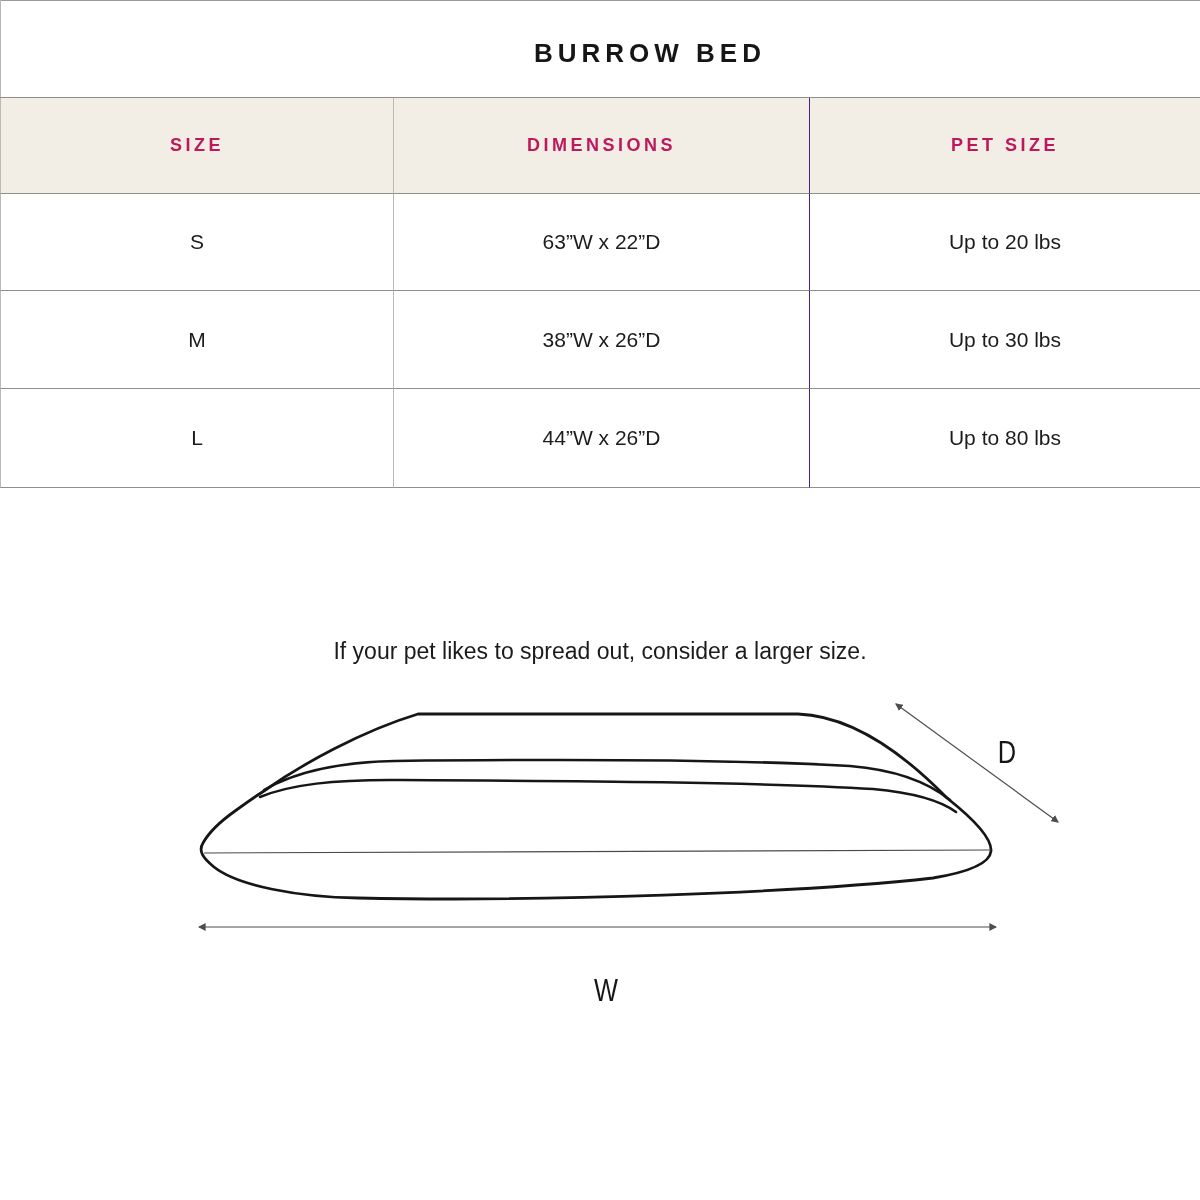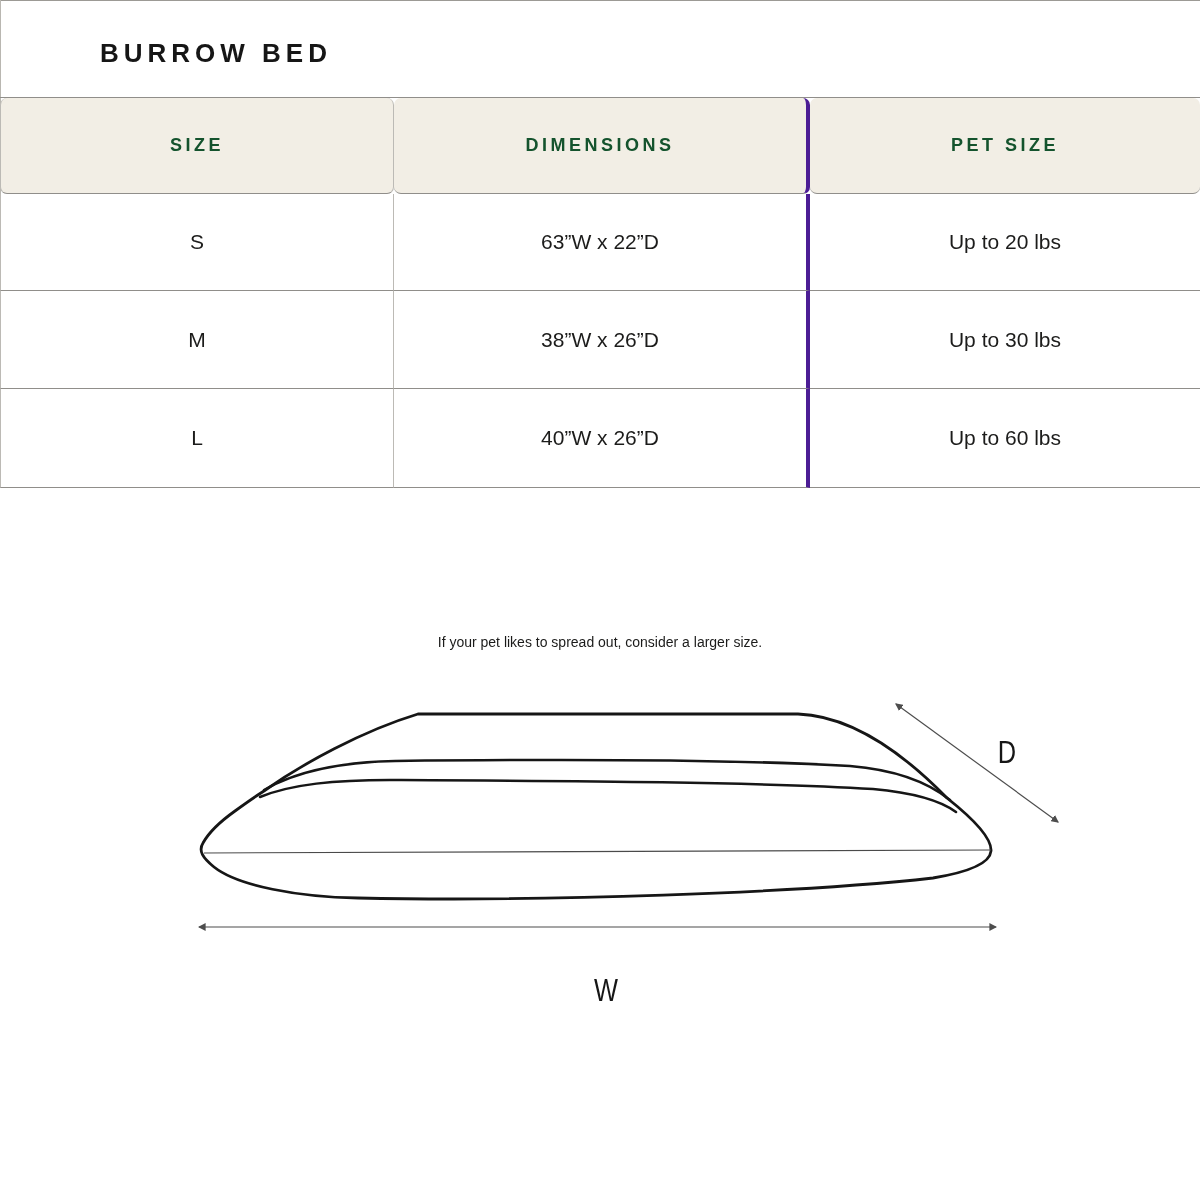--- a/index.html
+++ b/index.html
@@ -15,51 +15,50 @@
     position:absolute;left:0;top:0;width:1200px;height:0;
     border-top:1px solid #9c9a95;
   }
   .left-edge{
     position:absolute;left:0;top:0;height:487px;width:0;
     border-left:1px solid #b9b7b1;
   }
   .title-block{
     position:absolute;left:0;top:1px;width:1200px;height:100px;
     display:flex;align-items:center;
-    padding-left:100px;box-sizing:border-box;
+    padding-left:100px;box-sizing:border-box;justify-content:center;
   }
   .title{
     font-size:26px;font-weight:700;letter-spacing:5px;
     color:#161616;padding-top:4px;
   }
   .size-table{
     position:absolute;left:0;top:97px;width:1200px;height:390px;
     display:grid;
     grid-template-columns:394px 416px 390px;
     grid-template-rows:96px 97px 98px 99px;
     border-top:1px solid #908e8a;
     box-sizing:border-box;
   }
   .cell{
     display:flex;align-items:center;justify-content:center;
     border-bottom:1px solid #908e8a;
     box-sizing:border-box;
     font-size:21px;
   }
   .cell.c1{border-left:1px solid #bcbab5;border-right:1px solid #bcbab5;}
-  .cell.c2{border-right:4px solid #4c1d95;}
+  .cell.c2{border-right:1px solid #4c1d95;}
   .cell.head{
     background:#f2eee5;
     font-weight:700;font-size:18px;letter-spacing:3.5px;
-    color:#14532d;
-    border-radius:7px;
+    color:#be185d;
   }
   .note{
     position:absolute;left:0;top:615px;width:1200px;
-    text-align:center;font-size:14px;line-height:26px;color:#1b1b1a;
+    text-align:center;font-size:23px;line-height:26px;color:#1b1b1a;
   }
   .diagram{
     position:absolute;left:0;top:0;width:1200px;height:1200px;
   }
   .bed-stroke{fill:none;stroke:#161616;stroke-linecap:round;}
   .arrow-stroke{stroke:#4d4d4d;stroke-width:1.2;fill:none;}
   .dim-label{
     font-family:"Liberation Sans","DejaVu Sans",sans-serif;
     font-size:31px;fill:#161616;
   }
@@ -84,22 +83,22 @@
 
     <div class="cell c1">S</div>
     <div class="cell c2">63”W x 22”D</div>
     <div class="cell c3">Up to 20 lbs</div>
 
     <div class="cell c1">M</div>
     <div class="cell c2">38”W x 26”D</div>
     <div class="cell c3">Up to 30 lbs</div>
 
     <div class="cell c1">L</div>
-    <div class="cell c2">40”W x 26”D</div>
-    <div class="cell c3">Up to 60 lbs</div>
+    <div class="cell c2">44”W x 26”D</div>
+    <div class="cell c3">Up to 80 lbs</div>
   </div>
 
   <p class="note">If your pet likes to spread out, consider a larger size.</p>
 
   <svg class="diagram" viewBox="0 0 1200 1200" xmlns="http://www.w3.org/2000/svg">
     <defs>
       <marker id="ah" viewBox="0 0 10 10" refX="8.5" refY="5" markerWidth="6.5" markerHeight="6.5" orient="auto-start-reverse">
         <path d="M0,0 L10,5 L0,10 z" fill="#4d4d4d"></path>
       </marker>
     </defs>

